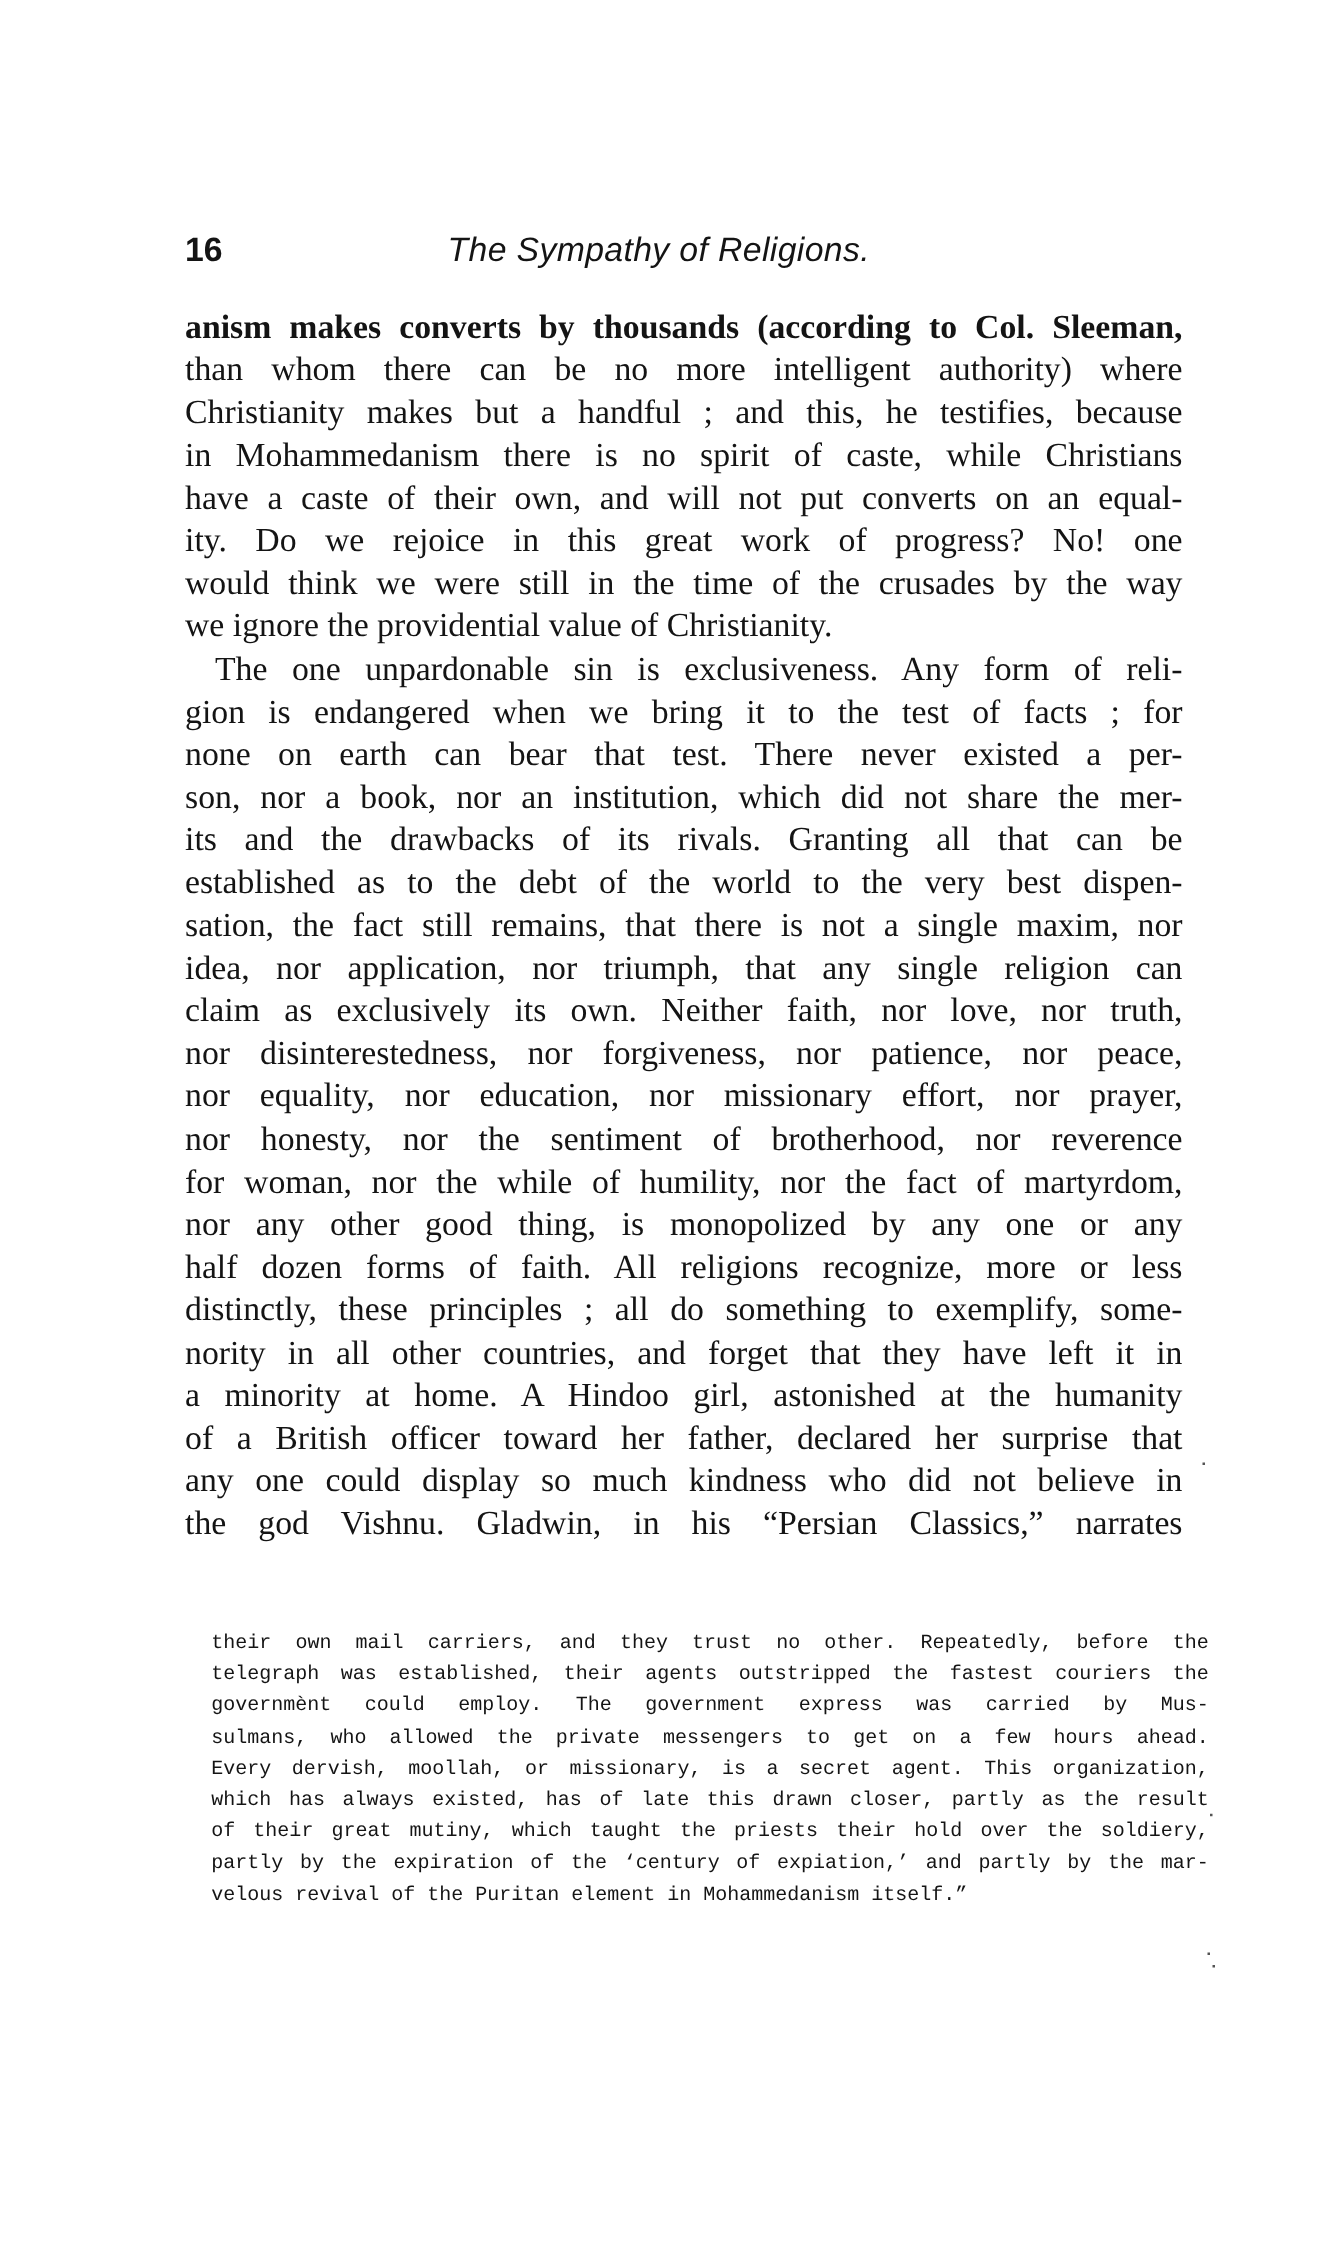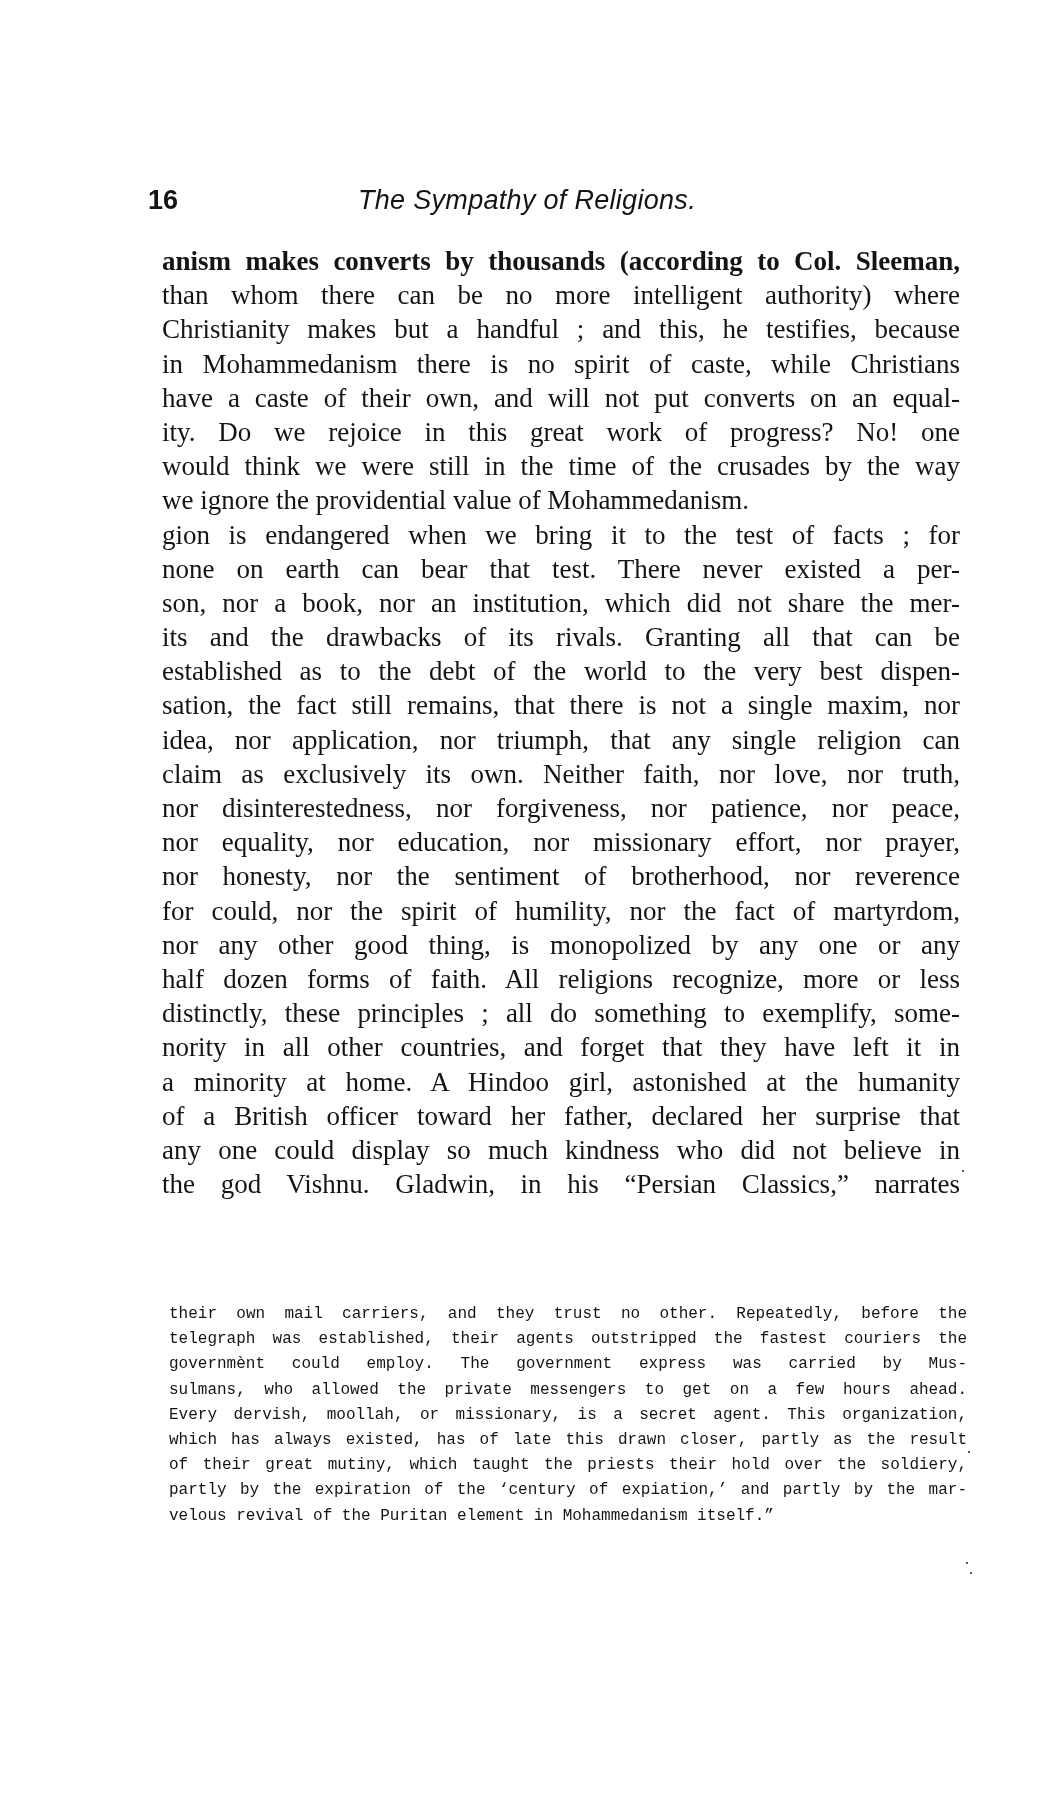--- a/index.html
+++ b/index.html
@@ -1,21 +1,21 @@
 <!DOCTYPE html>
 <html><head>
 <meta charset="utf-8">
 <style>
   html, body { margin: 0; padding: 0; background: #ffffff; }
   body { width: 1056px; height: 1812px; position: relative; overflow: hidden; color: #141414; }
   .page { position: absolute; left: 148px; top: 0; width: 798px; }
   .running-head { position: absolute; top: 185px; left: 0; width: 798px; height: 36px; font-family: Liberation Sans, sans-serif; }
   .page-number { position: absolute; left: 0; top: 0; font-size: 27px; font-weight: bold; }
   .running-title { position: absolute; left: 210px; top: 0; font-size: 27px; font-style: italic; letter-spacing: 0.3px; text-align: right; }
-  .body-text { position: absolute; top: 244px; left: 0; width: 798px; font-family: "Liberation Serif", serif; font-size: 27px; line-height: 34.2px; margin-left: 14px; }
+  .body-text { position: absolute; top: 244px; left: 0; width: 798px; font-family: "Liberation Serif", serif; font-size: 27px; line-height: 34.2px; }
   .line { display: block; white-space: nowrap; text-align: justify; text-align-last: justify; height: 34.2px; }
   .line.last { text-align-last: left; }
   .line.indent { padding-left: 24px; }
   .line.bold { font-weight: bold; }
   .footnote { position: absolute; top: 1302px; left: 0; width: 798px; font-family: Liberation Mono, monospace; font-size: 16px; line-height: 25.2px; margin-left: 21px; }
   .fline { display: block; white-space: nowrap; text-align: justify; text-align-last: justify; height: 25.2px; }
   .fline.last { text-align-last: left; }
   .speck { position: absolute; width: 2px; height: 2px; background: #555; }
 </style>
 </head>
@@ -28,33 +28,34 @@
   </div>
 
   <div class="body-text">
     <span class="line bold">anism makes converts by thousands (according to Col. Sleeman,</span>
     <span class="line">than whom there can be no more intelligent authority) where</span>
     <span class="line">Christianity makes but a handful ; and this, he testifies, because</span>
     <span class="line">in Mohammedanism there is no spirit of caste, while Christians</span>
     <span class="line">have a caste of their own, and will not put converts on an equal-</span>
     <span class="line">ity.  Do we rejoice in this great work of progress?  No! one</span>
     <span class="line">would think we were still in the time of the crusades by the way</span>
-    <span class="line last">we ignore the providential value of Mohammedanism.</span>
+    <span class="line last">we ignore the providential value of Christianity.</span>
+    <span class="line indent">The one unpardonable sin is exclusiveness.  Any form of reli-</span>
     <span class="line">gion is endangered when we bring it to the test of facts ; for</span>
     <span class="line">none on earth can bear that test.  There never existed a per-</span>
     <span class="line">son, nor a book, nor an institution, which did not share the mer-</span>
     <span class="line">its and the drawbacks of its rivals.  Granting all that can be</span>
     <span class="line">established as to the debt of the world to the very best dispen-</span>
     <span class="line">sation, the fact still remains, that there is not a single maxim, nor</span>
     <span class="line">idea, nor application, nor triumph, that any single religion can</span>
     <span class="line">claim as exclusively its own.  Neither faith, nor love, nor truth,</span>
     <span class="line">nor disinterestedness, nor forgiveness, nor patience, nor peace,</span>
     <span class="line">nor equality, nor education, nor missionary effort, nor prayer,</span>
     <span class="line">nor honesty, nor the sentiment of brotherhood, nor reverence</span>
-    <span class="line">for could, nor the spirit of humility, nor the fact of martyrdom,</span>
+    <span class="line">for woman, nor the while of humility, nor the fact of martyrdom,</span>
     <span class="line">nor any other good thing, is monopolized by any one or any</span>
     <span class="line">half dozen forms of faith.  All religions recognize, more or less</span>
     <span class="line">distinctly, these principles ; all do something to exemplify, some-</span>
     <span class="line">nority in all other countries, and forget that they have left it in</span>
     <span class="line">a minority at home.  A Hindoo girl, astonished at the humanity</span>
     <span class="line">of a British officer toward her father, declared her surprise that</span>
     <span class="line">any one could display so much kindness who did not believe in</span>
     <span class="line">the god Vishnu.  Gladwin, in his “Persian Classics,” narrates</span>
   </div>
 

